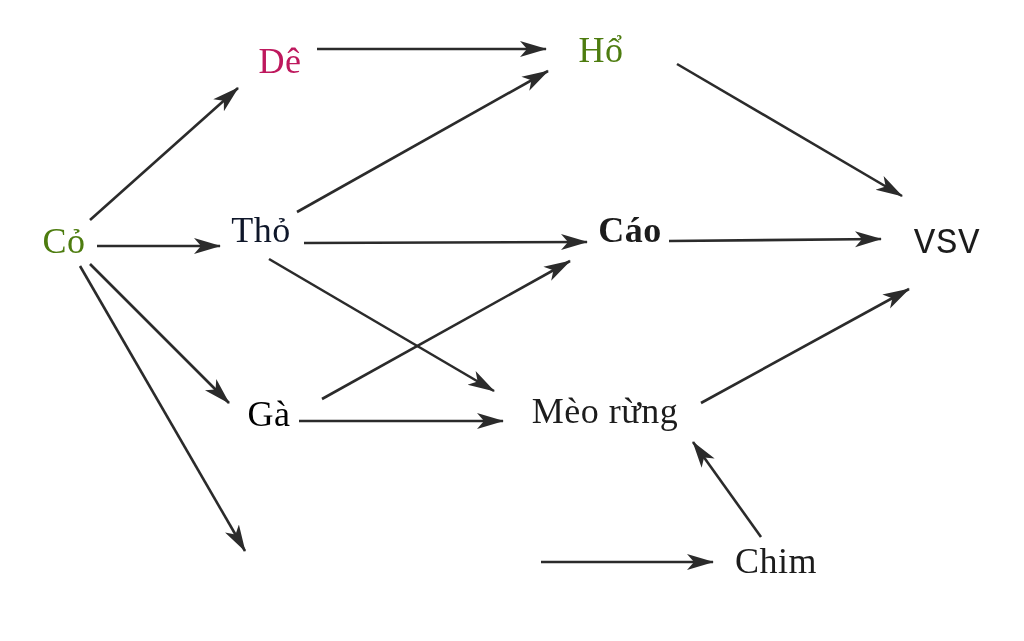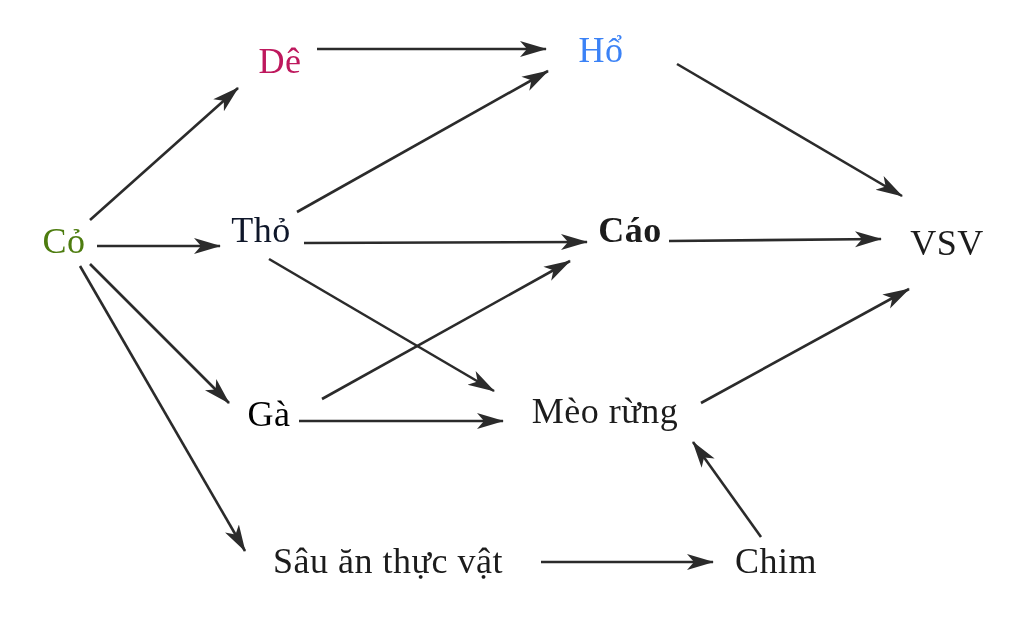--- a/index.html
+++ b/index.html
@@ -59,19 +59,18 @@
         <line x1="677" y1="64" x2="902" y2="196" stroke="#2b2b2b" stroke-width="2.6" marker-end="url(#arrowhead)"></line>
         <line x1="669" y1="241" x2="881" y2="239" stroke="#2b2b2b" stroke-width="2.6" marker-end="url(#arrowhead)"></line>
         <line x1="701" y1="403" x2="909" y2="289" stroke="#2b2b2b" stroke-width="2.6" marker-end="url(#arrowhead)"></line>
       </g>
   </svg>
 
 <div class="node" style="left: 64px; top: 242px; color: #4d7c0f;">Cỏ</div>
     <div class="node" style="left: 280px; top: 62px; color: #be185d;">Dê</div>
     <div class="node" style="left: 261px; top: 231px; color: #0f172a;">Thỏ</div>
     <div class="node" style="left: 269px; top: 415px; color: #000000;">Gà</div>
-    <div class="node" style="left: 388px; top: 562px; color: rgb(28, 28, 28);">Sâu ăn thực vật</div>
-    <div class="node" style="left: 601px; top: 51px; color: #3b82f6;">Hổ</div>
+    <div class="node" style="left: 601px; top: 51px; color: #4d7c0f;">Hổ</div>
     <div class="node" style="left: 630px; top: 231px; color: rgb(28, 28, 28); font-weight: bold;">Cáo</div>
     <div class="node" style="left: 776px; top: 562px; color: rgb(28, 28, 28);">Chim</div>
     <div class="node" style="left: 605px; top: 412px; color: rgb(28, 28, 28);">Mèo rừng</div>
-    <div class="node" style="left: 947px; top: 244px; color: rgb(28, 28, 28);">VSV</div>
+    <div class="node" style="left: 947px; top: 244px; color: rgb(28, 28, 28); font-family: Liberation Mono, monospace;">VSV</div>
   </div>
 
 </body></html>

